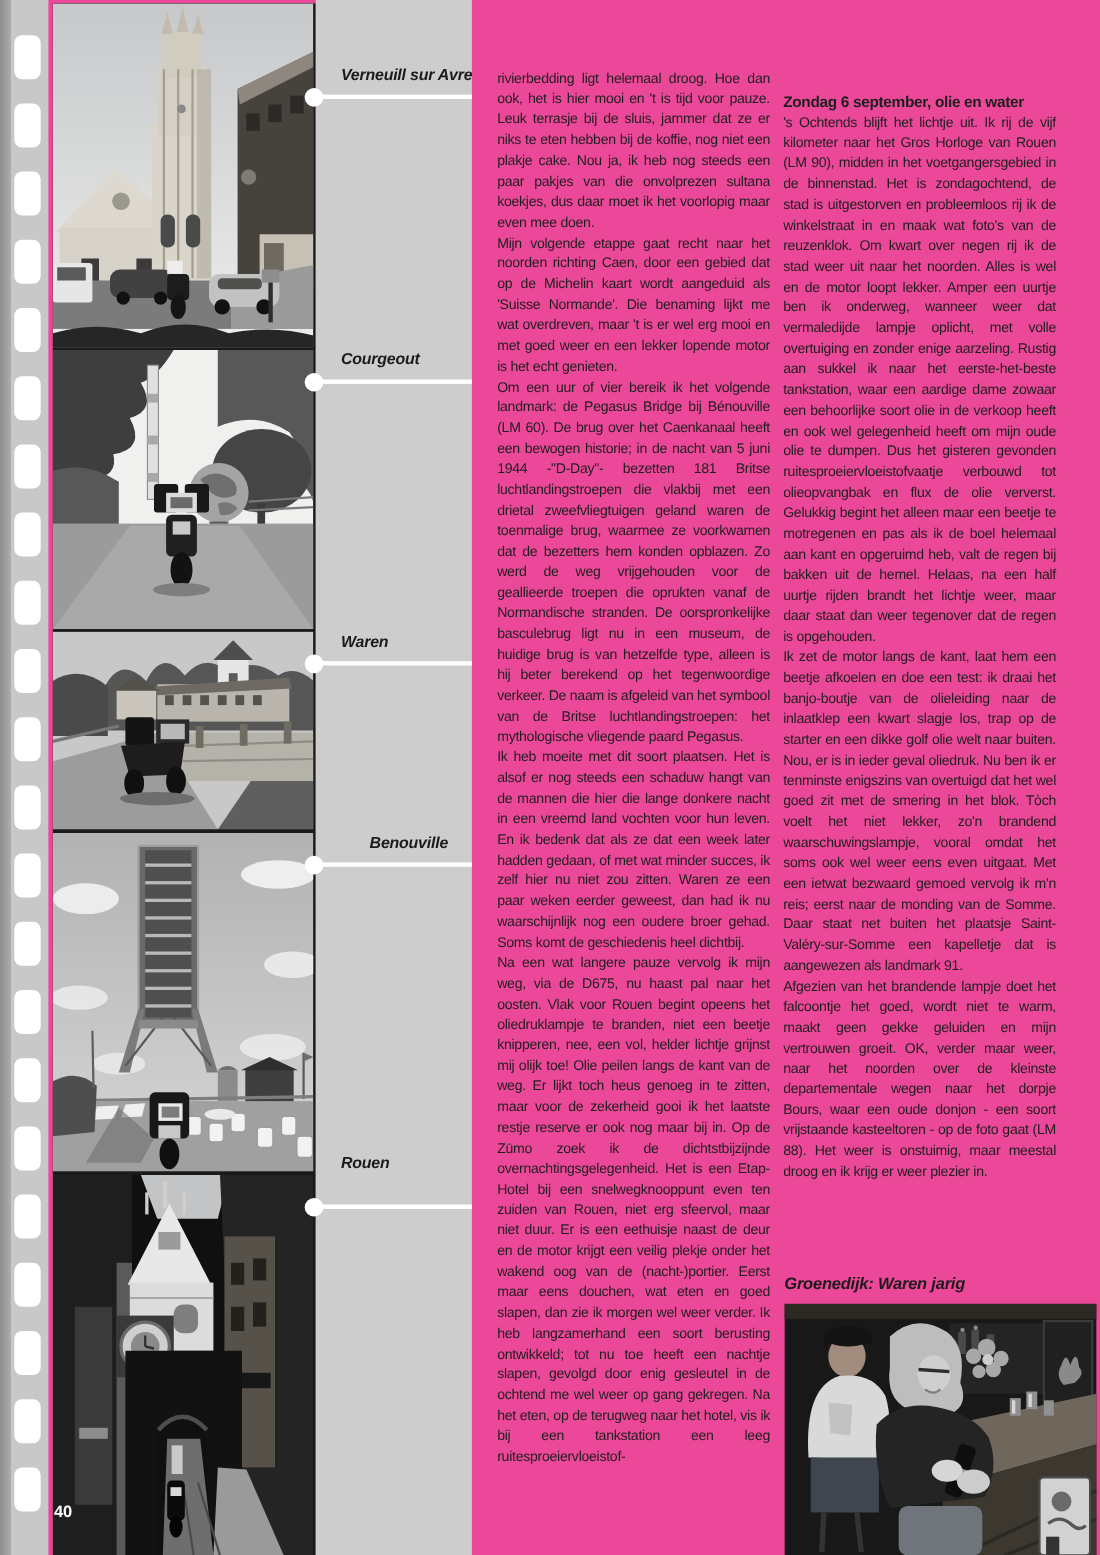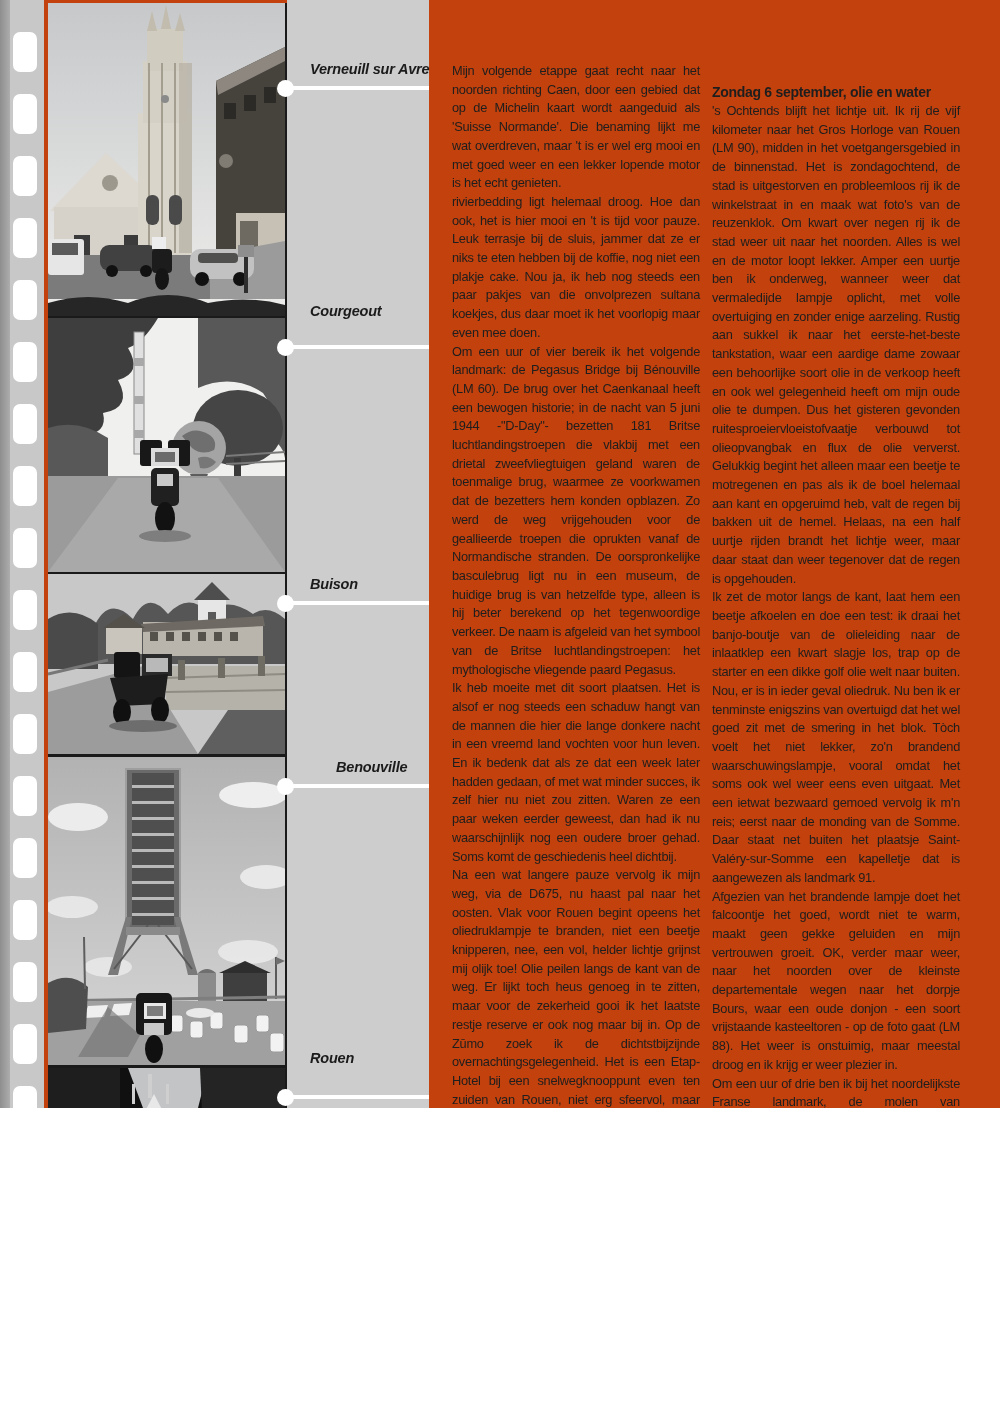--- a/index.html
+++ b/index.html
@@ -1,16 +1,16 @@
 <!DOCTYPE html>
 <html><head>
 <meta charset="utf-8">
 <style>
   html,body{margin:0;padding:0;background:#ffffff;}
-  #page{position:relative;width:1000px;height:1108px;background:#c2410c;overflow:hidden;
+  #page{position:relative;width:1000px;height:1414px;background:#ec4899;overflow:hidden;
         font-family:"Liberation Sans",sans-serif;color:#1d1d1d;}
 
   
   .film-edge{position:absolute;left:0;top:0;width:10px;height:1414px;
              background:linear-gradient(90deg,#8e8e8e,#adadad);}
   .film-sprockets{position:absolute;left:10px;top:0;width:34px;height:1414px;background:#c8c8c8;}
   .film-sprockets .hole{position:absolute;left:3px;width:24px;height:40px;background:#ffffff;border-radius:7px;}
   .film-back{position:absolute;left:48px;top:3px;width:239px;height:1411px;background:#1a1a1a;}
 
   .photo{position:absolute;left:48px;width:237px;margin:0;padding:0;overflow:hidden;}
@@ -322,50 +322,49 @@
       <ellipse cx="112" cy="320" rx="6" ry="10" fill="#050505"></ellipse>
     </svg>
   </figure>
 
   <div class="label-strip"></div>
 
   <div class="film-label" style="top:61px;">Verneuill sur Avre</div>
   <div class="connector" style="top:86px;"></div>
   <div class="dot" style="top:80px;"></div>
 
-  <div class="film-label" style="top:303px;">Courgeout</div>
+  <div class="film-label" style="top:319px;">Courgeout</div>
   <div class="connector" style="top:345px;"></div>
   <div class="dot" style="top:339px;"></div>
 
-  <div class="film-label" style="top:576px;">Buison</div>
+  <div class="film-label" style="top:576px;">Waren</div>
   <div class="connector" style="top:601px;"></div>
   <div class="dot" style="top:595px;"></div>
 
   <div class="film-label" style="top:759px;margin-left:26px;">Benouville</div>
   <div class="connector" style="top:784px;"></div>
   <div class="dot" style="top:778px;"></div>
 
   <div class="film-label" style="top:1050px;">Rouen</div>
   <div class="connector" style="top:1095px;"></div>
   <div class="dot" style="top:1089px;"></div>
 
   <div class="col" id="col1">
+    <p>rivierbedding ligt helemaal droog. Hoe dan ook, het is hier mooi en 't is tijd voor pauze. Leuk terrasje bij de sluis, jammer dat ze er niks te eten hebben bij de koffie, nog niet een plakje cake. Nou ja, ik heb nog steeds een paar pakjes van die onvolprezen sultana koekjes, dus daar moet ik het voorlopig maar even mee doen.</p>
     <p>Mijn volgende etappe gaat recht naar het noorden richting Caen, door een gebied dat op de Michelin kaart wordt aangeduid als 'Suisse Normande'. Die benaming lijkt me wat overdreven, maar 't is er wel erg mooi en met goed weer en een lekker lopende motor is het echt genieten.</p>
-    <p>rivierbedding ligt helemaal droog. Hoe dan ook, het is hier mooi en 't is tijd voor pauze. Leuk terrasje bij de sluis, jammer dat ze er niks te eten hebben bij de koffie, nog niet een plakje cake. Nou ja, ik heb nog steeds een paar pakjes van die onvolprezen sultana koekjes, dus daar moet ik het voorlopig maar even mee doen.</p>
     <p>Om een uur of vier bereik ik het volgende landmark: de Pegasus Bridge bij Bénouville (LM 60). De brug over het Caenkanaal heeft een bewogen historie; in de nacht van 5 juni 1944 -"D-Day"- bezetten 181 Britse luchtlandingstroepen die vlakbij met een drietal zweefvliegtuigen geland waren de toenmalige brug, waarmee ze voorkwamen dat de bezetters hem konden opblazen. Zo werd de weg vrijgehouden voor de geallieerde troepen die oprukten vanaf de Normandische stranden. De oorspronkelijke basculebrug ligt nu in een museum, de huidige brug is van hetzelfde type, alleen is hij beter berekend op het tegenwoordige verkeer. De naam is afgeleid van het symbool van de Britse luchtlandingstroepen: het mythologische vliegende paard Pegasus.</p>
     <p>Ik heb moeite met dit soort plaatsen. Het is alsof er nog steeds een schaduw hangt van de mannen die hier die lange donkere nacht in een vreemd land vochten voor hun leven. En ik bedenk dat als ze dat een week later hadden gedaan, of met wat minder succes, ik zelf hier nu niet zou zitten. Waren ze een paar weken eerder geweest, dan had ik nu waarschijnlijk nog een oudere broer gehad. Soms komt de geschiedenis heel dichtbij.</p>
     <p>Na een wat langere pauze vervolg ik mijn weg, via de D675, nu haast pal naar het oosten. Vlak voor Rouen begint opeens het oliedruklampje te branden, niet een beetje knipperen, nee, een vol, helder lichtje grijnst mij olijk toe! Olie peilen langs de kant van de weg. Er lijkt toch heus genoeg in te zitten, maar voor de zekerheid gooi ik het laatste restje reserve er ook nog maar bij in. Op de Zūmo zoek ik de dichtstbijzijnde overnachtingsgelegenheid. Het is een Etap-Hotel bij een snelwegknooppunt even ten zuiden van Rouen, niet erg sfeervol, maar niet duur. Er is een eethuisje naast de deur en de motor krijgt een veilig plekje onder het wakend oog van de (nacht-)portier. Eerst maar eens douchen, wat eten en goed slapen, dan zie ik morgen wel weer verder. Ik heb langzamerhand een soort berusting ontwikkeld; tot nu toe heeft een nachtje slapen, gevolgd door enig gesleutel in de ochtend me wel weer op gang gekregen. Na het eten, op de terugweg naar het hotel, vis ik bij een tankstation een leeg ruitesproeiervloeistof-</p>
   </div>
 
   <div class="col" id="col2">
     <h2 class="section-heading">Zondag 6 september, olie en water</h2>
     <p>'s Ochtends blijft het lichtje uit. Ik rij de vijf kilometer naar het Gros Horloge van Rouen (LM 90), midden in het voetgangersgebied in de binnenstad. Het is zondagochtend, de stad is uitgestorven en probleemloos rij ik de winkelstraat in en maak wat foto's van de reuzenklok. Om kwart over negen rij ik de stad weer uit naar het noorden. Alles is wel en de motor loopt lekker. Amper een uurtje ben ik onderweg, wanneer weer dat vermaledijde lampje oplicht, met volle overtuiging en zonder enige aarzeling. Rustig aan sukkel ik naar het eerste-het-beste tankstation, waar een aardige dame zowaar een behoorlijke soort olie in de verkoop heeft en ook wel gelegenheid heeft om mijn oude olie te dumpen. Dus het gisteren gevonden ruitesproeiervloeistofvaatje verbouwd tot olieopvangbak en flux de olie ververst. Gelukkig begint het alleen maar een beetje te motregenen en pas als ik de boel helemaal aan kant en opgeruimd heb, valt de regen bij bakken uit de hemel. Helaas, na een half uurtje rijden brandt het lichtje weer, maar daar staat dan weer tegenover dat de regen is opgehouden.</p>
     <p>Ik zet de motor langs de kant, laat hem een beetje afkoelen en doe een test: ik draai het banjo-boutje van de olieleiding naar de inlaatklep een kwart slagje los, trap op de starter en een dikke golf olie welt naar buiten. Nou, er is in ieder geval oliedruk. Nu ben ik er tenminste enigszins van overtuigd dat het wel goed zit met de smering in het blok. Tòch voelt het niet lekker, zo'n brandend waarschuwingslampje, vooral omdat het soms ook wel weer eens even uitgaat. Met een ietwat bezwaard gemoed vervolg ik m'n reis; eerst naar de monding van de Somme. Daar staat net buiten het plaatsje Saint-Valéry-sur-Somme een kapelletje dat is aangewezen als landmark 91.</p>
     <p>Afgezien van het brandende lampje doet het falcoontje het goed, wordt niet te warm, maakt geen gekke geluiden en mijn vertrouwen groeit. OK, verder maar weer, naar het noorden over de kleinste departementale wegen naar het dorpje Bours, waar een oude donjon - een soort vrijstaande kasteeltoren - op de foto gaat (LM 88). Het weer is onstuimig, maar meestal droog en ik krijg er weer plezier in.</p>
-    <p>Om een uur of drie ben ik bij het noordelijkste Franse landmark, de molen van Hondschoote. Die molen (eigenlijk de voor-</p>
   </div>
 
   <div class="photo-caption">Groenedijk: Waren jarig</div>
   <figure class="bottom-photo" aria-label="Saskia opening a bottle at a pub bar in Groenedijk with a man in a white shirt and hat behind her">
     <svg viewBox="0 0 284 229" xmlns="http://www.w3.org/2000/svg">
       <rect width="284" height="229" fill="#181818"></rect>
       <rect x="0" y="0" width="284" height="14" fill="#2c2822"></rect>
 
       <rect x="150" y="18" width="118" height="64" fill="#242424"></rect>
       <g fill="#4a4a4a">

